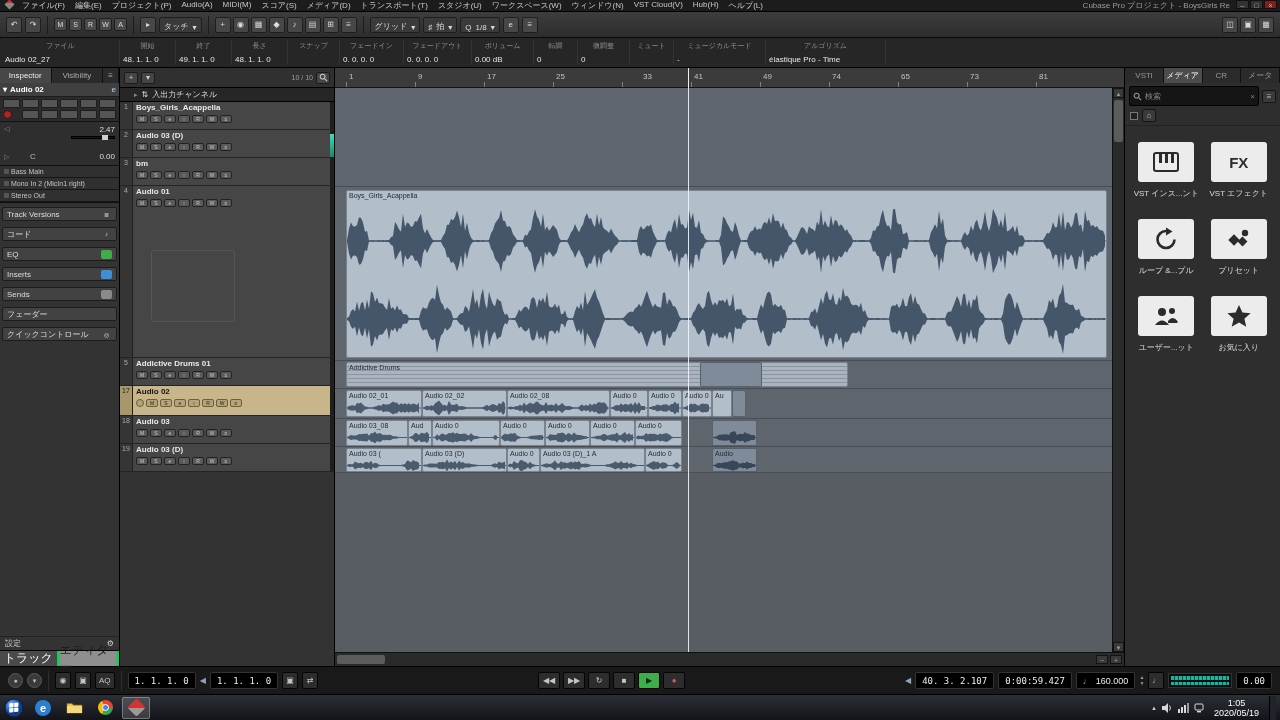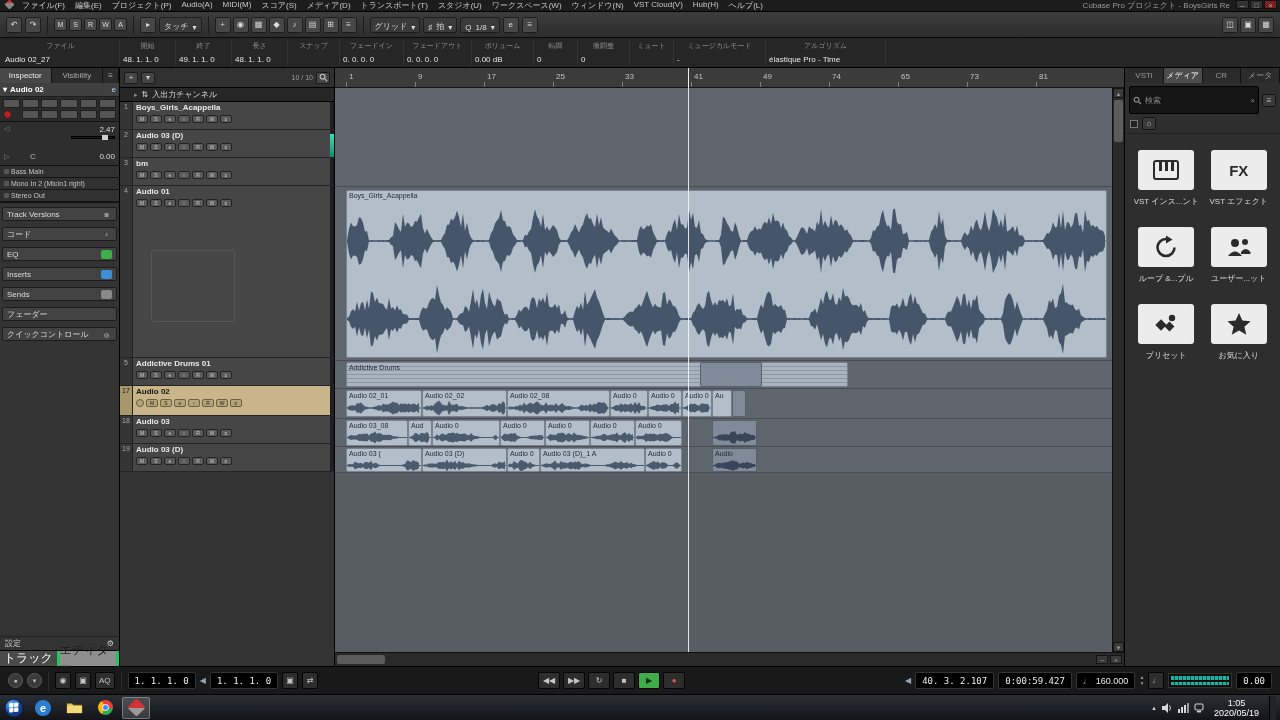--- a/index.html
+++ b/index.html
@@ -114,21 +114,21 @@
   .hthumb{position:absolute;left:2px;top:2px;height:9px;width:48px;background:#5c5c5c;border-radius:2px;}
   .hzoom{position:absolute;right:2px;top:2px;display:flex;gap:2px;}
   .hzoom span{width:12px;height:9px;background:#3a3a3a;border:1px solid #141414;color:#999;font-size:7px;line-height:9px;text-align:center;}
 
   
   .mediapanel{width:156px;background:#2e2e2e;border-left:1px solid #000;display:flex;flex-direction:column;}
   .mp-tabs{display:flex;height:15px;background:#242424;}
   .mp-tab{flex:1;text-align:center;line-height:15px;font-size:8px;color:#999;background:#2b2b2b;border-right:1px solid #111;white-space:nowrap;overflow:hidden;}
   .mp-tab.active{background:#4c4c4c;color:#fff;}
   .mp-search{display:flex;align-items:center;gap:3px;padding:3px 4px 2px;}
-  .searchbox{flex:1;height:28px;background:#151515;border:1px solid #000;border-radius:2px;display:flex;align-items:center;padding:0 3px;gap:3px;color:#8a8a8a;font-size:8px;}
+  .searchbox{flex:1;height:20px;background:#151515;border:1px solid #000;border-radius:2px;display:flex;align-items:center;padding:0 3px;gap:3px;color:#8a8a8a;font-size:8px;}
   .searchbox .ph{flex:1;white-space:nowrap;overflow:hidden;}
   .mp-iconbtn{width:14px;height:13px;background:#3a3a3a;border:1px solid #141414;border-radius:2px;color:#bbb;font-size:8px;display:flex;align-items:center;justify-content:center;}
   .mp-homerow{display:flex;align-items:center;gap:4px;padding:1px 5px 3px;border-bottom:1px solid #222;}
   .mp-check{width:8px;height:8px;border:1px solid #777;background:#222;}
   .tiles{display:grid;grid-template-columns:1fr 1fr;gap:20px 6px;padding:16px 8px;}
   .tile{display:flex;flex-direction:column;align-items:center;gap:6px;}
   .tileicon{width:56px;height:40px;background:#ececec;border-radius:3px;display:flex;align-items:center;justify-content:center;color:#2b2b2b;}
   .tileicon .fxtxt{font-weight:800;font-size:15px;letter-spacing:0;color:#2b2b2b;}
   .tilelabel{font-size:8px;color:#ddd;text-align:center;white-space:nowrap;overflow:hidden;max-width:70px;}
 
@@ -549,21 +549,21 @@
     <section class="arrange">
       <div class="ruler" id="ruler">
           <div class="mark" style="left: 14px;">1</div>
           <div class="tick" style="left: 11px;"></div>
           <div class="mark" style="left: 83px;">9</div>
           <div class="tick" style="left: 80px;"></div>
           <div class="mark" style="left: 152px;">17</div>
           <div class="tick" style="left: 149px;"></div>
           <div class="mark" style="left: 221px;">25</div>
           <div class="tick" style="left: 218px;"></div>
-          <div class="mark" style="left: 290px;">33</div>
+          <div class="mark" style="left: 308px;">33</div>
           <div class="tick" style="left: 287px;"></div>
           <div class="mark" style="left: 359px;">41</div>
           <div class="tick" style="left: 356px;"></div>
           <div class="mark" style="left: 428px;">49</div>
           <div class="tick" style="left: 425px;"></div>
           <div class="mark" style="left: 497px;">74</div>
           <div class="tick" style="left: 494px;"></div>
           <div class="mark" style="left: 566px;">65</div>
           <div class="tick" style="left: 563px;"></div>
           <div class="mark" style="left: 635px;">73</div>
@@ -798,38 +798,38 @@
             <div class="tileicon">
               <svg width="26" height="24" viewBox="0 0 26 24">
                 <path d="M13 4 a8.5 8.5 0 1 0 8.5 8.5" fill="none" stroke="#2b2b2b" stroke-width="2.6"></path>
                 <path d="M13 0.5 l6.5 4 -6.5 4 z" fill="#2b2b2b"></path>
               </svg>
             </div>
             <div class="tilelabel">ループ &amp;...プル</div>
           </div>
           <div class="tile">
             <div class="tileicon">
+              <svg width="26" height="24" viewBox="0 0 26 24">
+                <rect x="4" y="9" width="8" height="8" transform="rotate(45 8 13)" fill="#2b2b2b"></rect>
+                <rect x="13" y="11" width="7" height="7" transform="rotate(45 16.5 14.5)" fill="#2b2b2b"></rect>
+                <circle cx="19" cy="6" r="3.2" fill="#2b2b2b"></circle>
+              </svg>
+            </div>
+            <div class="tilelabel">プリセット</div>
+          </div>
+          <div class="tile">
+            <div class="tileicon">
               <svg width="28" height="22" viewBox="0 0 28 22">
                 <circle cx="10" cy="7" r="4" fill="#2b2b2b"></circle>
                 <path d="M3 20 q7 -9 14 0 z" fill="#2b2b2b"></path>
                 <circle cx="20" cy="6" r="3" fill="#2b2b2b"></circle>
                 <path d="M16 16 q4.5 -6 9.5 0 v2 h-9.5 z" fill="#2b2b2b"></path>
               </svg>
             </div>
             <div class="tilelabel">ユーザー...ット</div>
-          </div>
-          <div class="tile">
-            <div class="tileicon">
-              <svg width="26" height="24" viewBox="0 0 26 24">
-                <rect x="4" y="9" width="8" height="8" transform="rotate(45 8 13)" fill="#2b2b2b"></rect>
-                <rect x="13" y="11" width="7" height="7" transform="rotate(45 16.5 14.5)" fill="#2b2b2b"></rect>
-                <circle cx="19" cy="6" r="3.2" fill="#2b2b2b"></circle>
-              </svg>
-            </div>
-            <div class="tilelabel">プリセット</div>
           </div>
           <div class="tile">
             <div class="tileicon">
               <svg width="26" height="24" viewBox="0 0 26 24">
                 <polygon points="13,1 16.4,8.6 24.6,9.3 18.4,14.7 20.3,22.7 13,18.4 5.7,22.7 7.6,14.7 1.4,9.3 9.6,8.6" fill="#2b2b2b"></polygon>
               </svg>
             </div>
             <div class="tilelabel">お気に入り</div>
           </div>
         </div>

